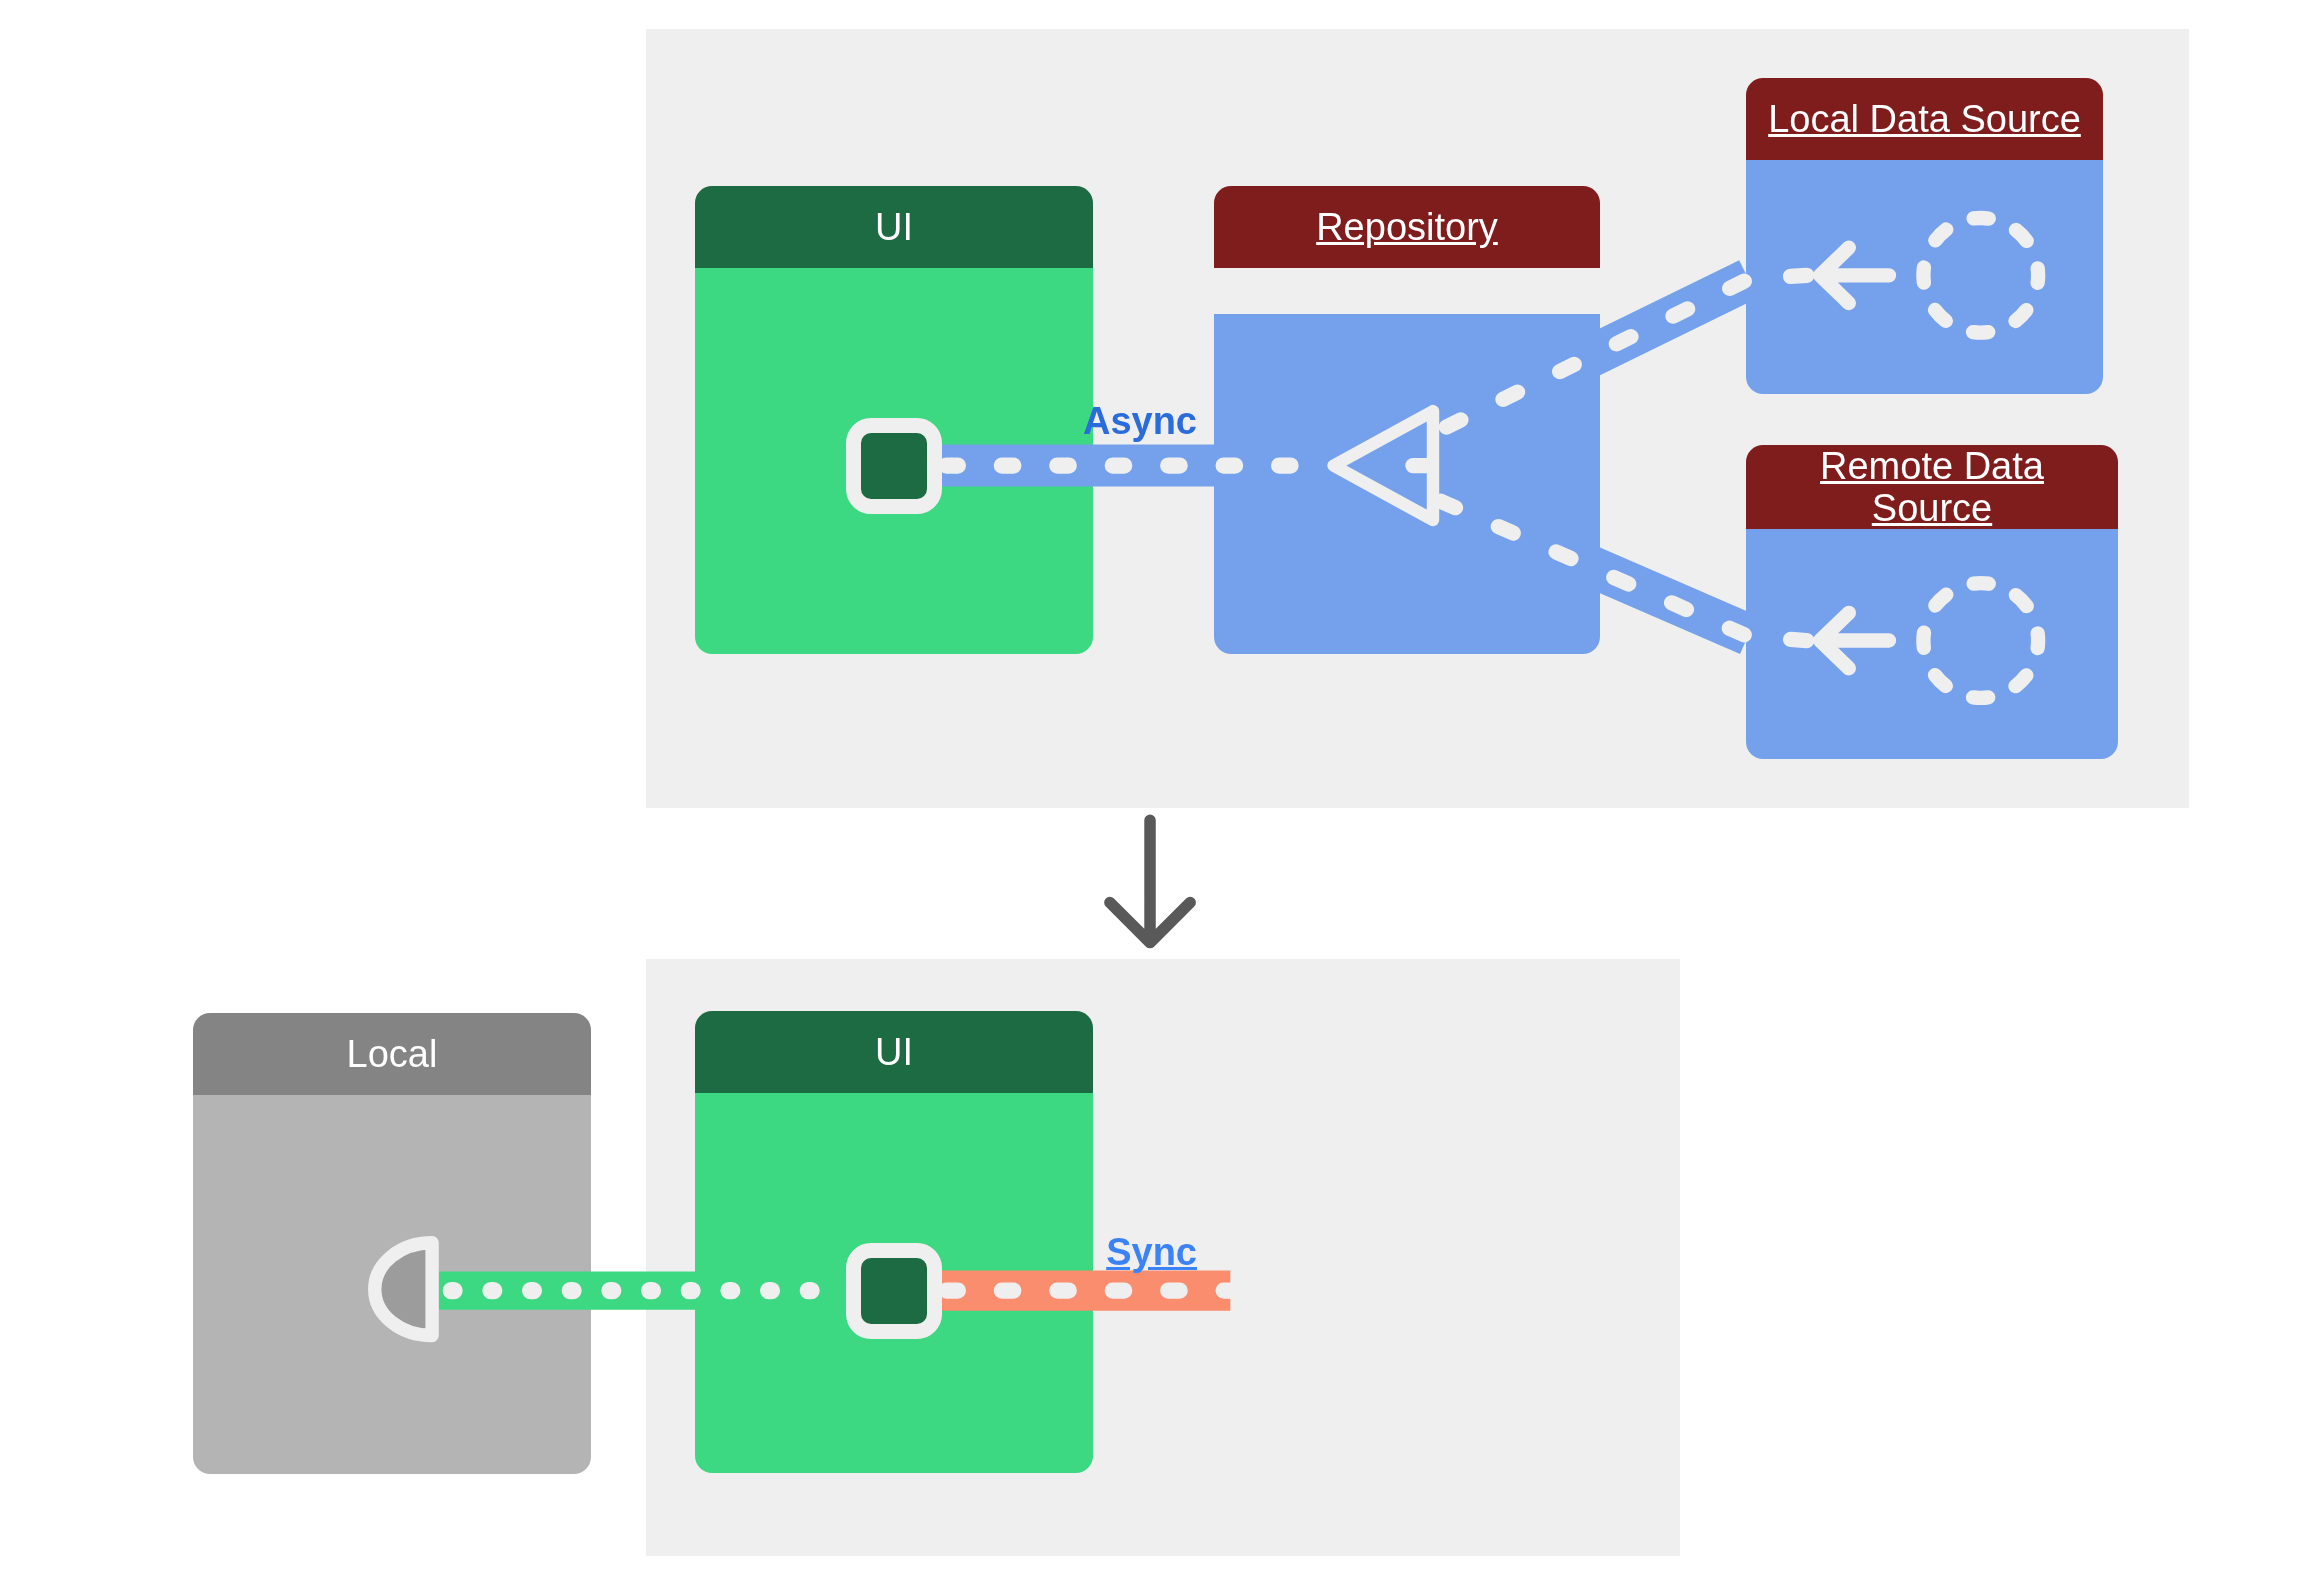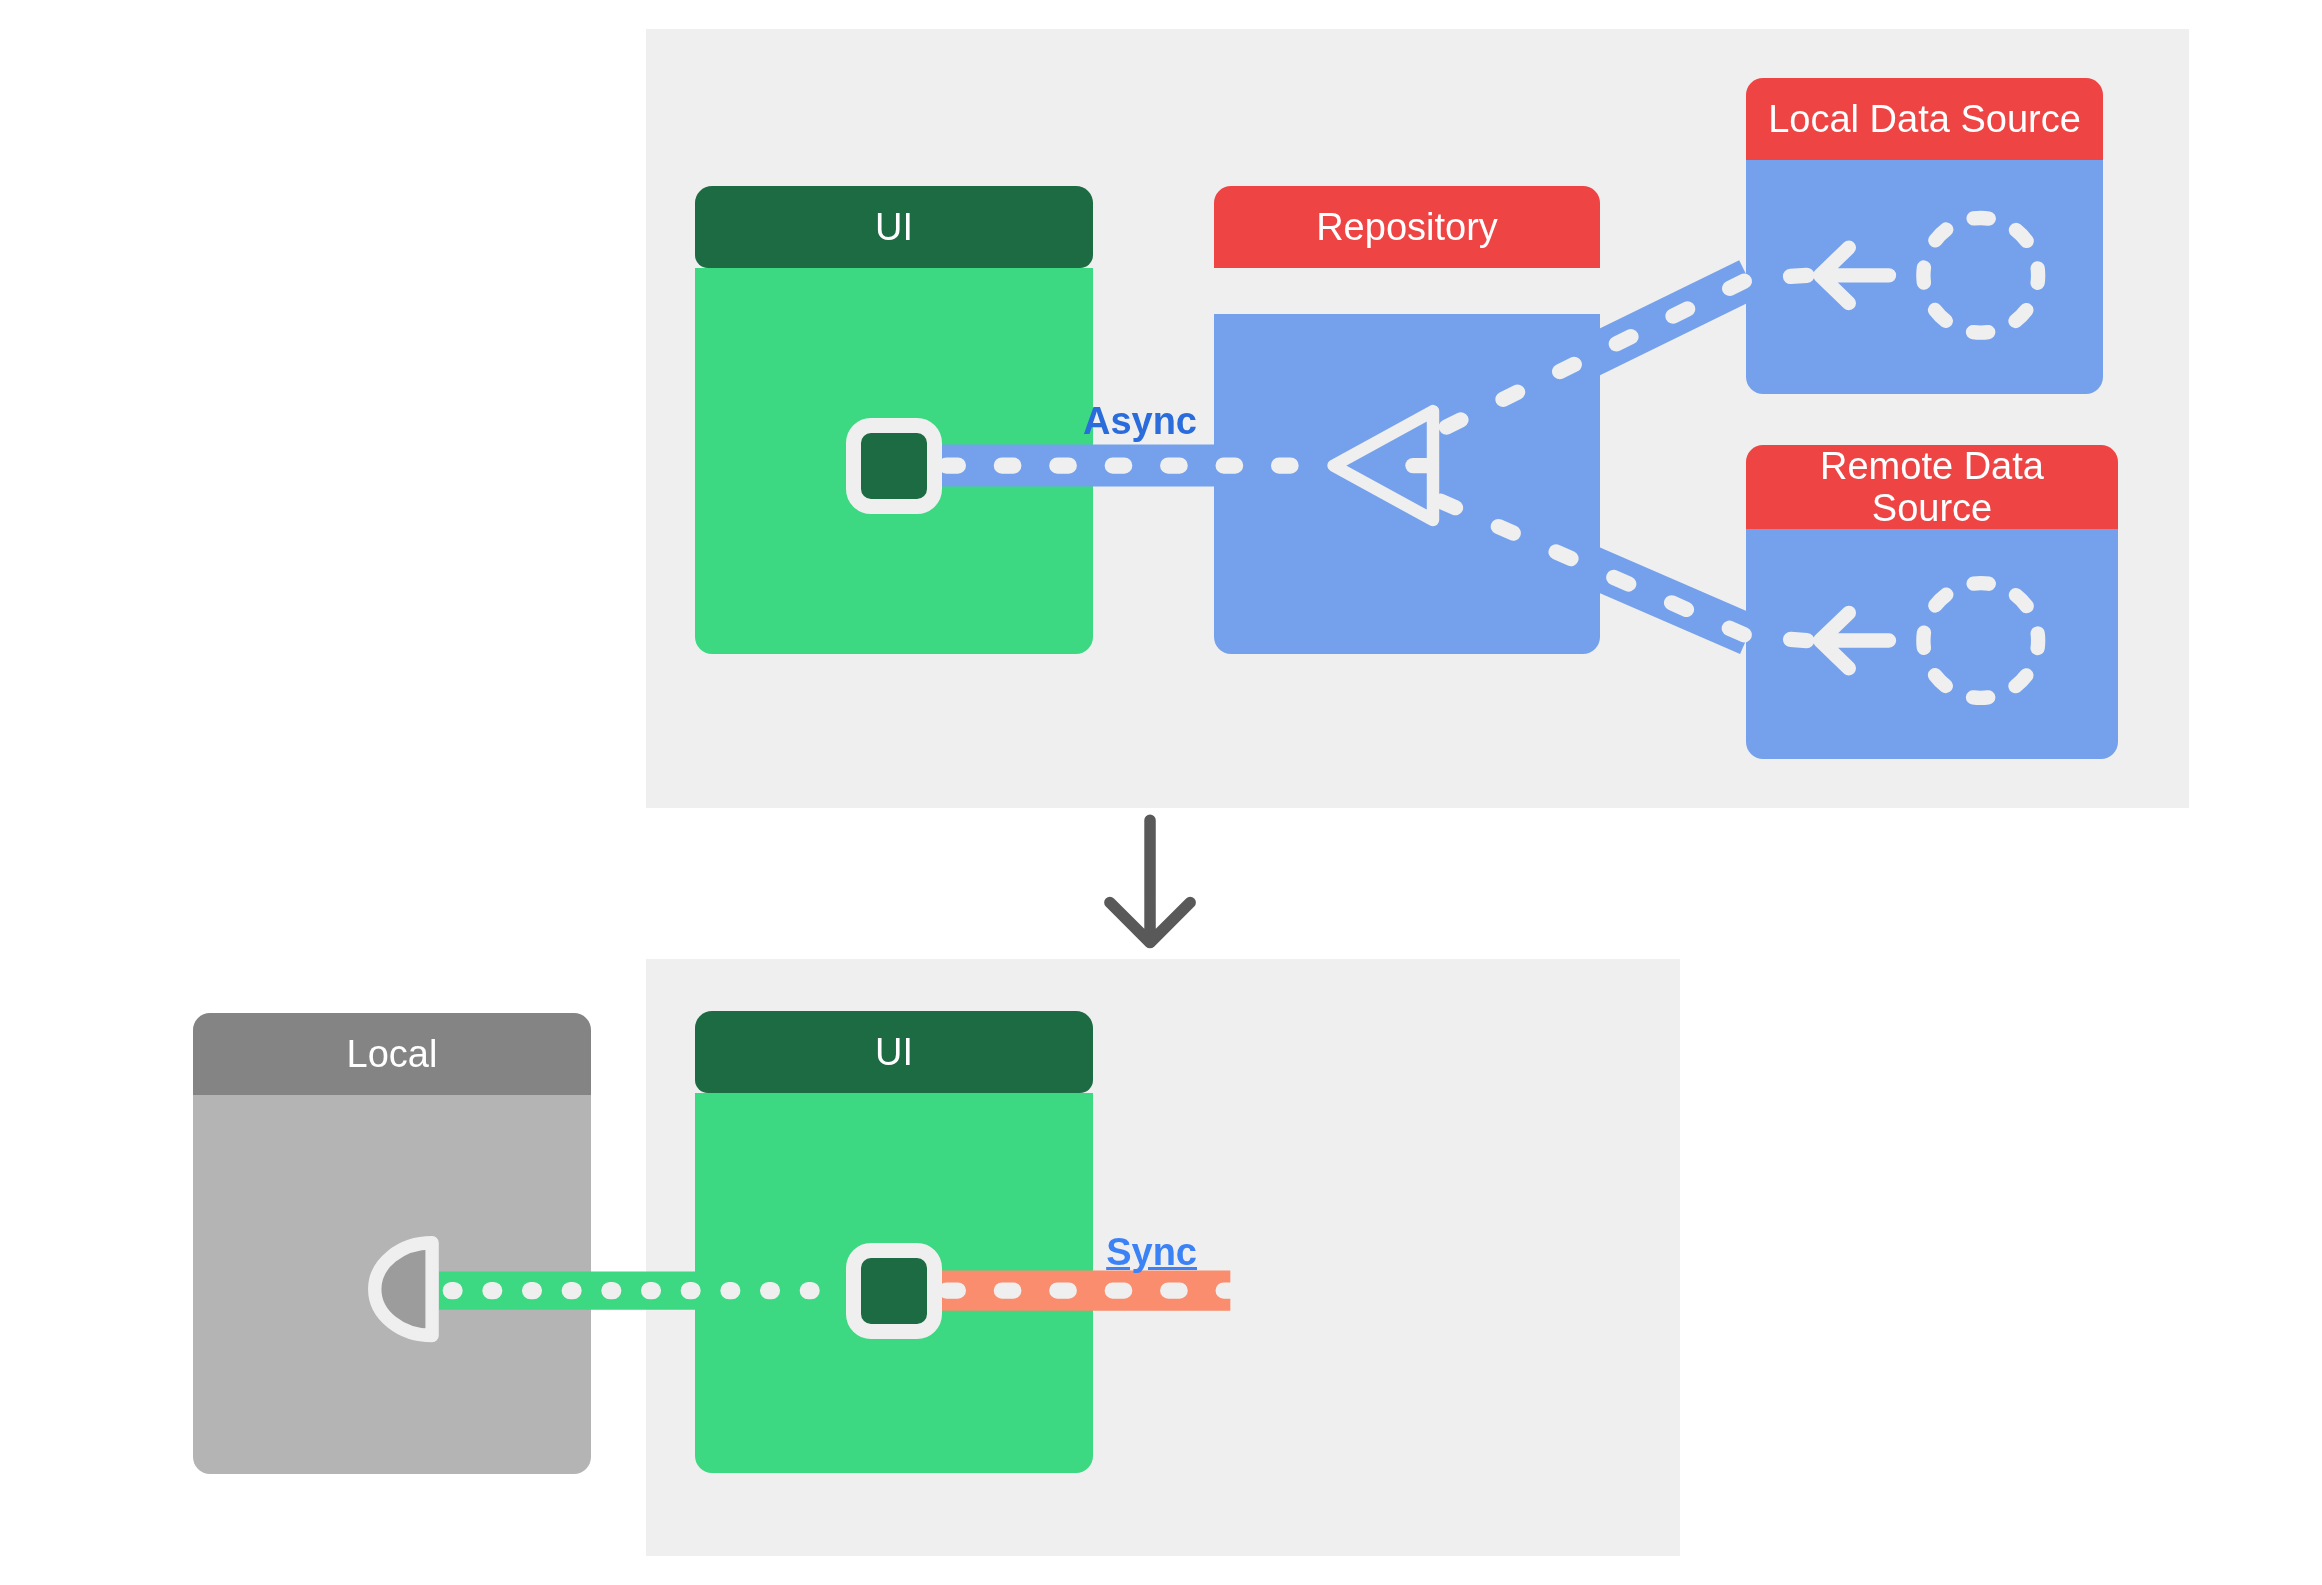--- a/index.html
+++ b/index.html
@@ -41,23 +41,23 @@
   
   #box-ui-top      { left: 695px;  top: 186px;  width: 398px; height: 468px; }
   #box-repository  { left: 1214px; top: 186px;  width: 386px; height: 468px; gap: 46px; }
   #box-local       { left: 1746px; top: 78px;   width: 357px; height: 316px; }
   #box-remote      { left: 1746px; top: 445px;  width: 372px; height: 314px; }
   
   #box-test        { left: 193px;  top: 1013px; width: 398px; height: 461px; }
   #box-ui-bottom   { left: 695px;  top: 1011px; width: 398px; height: 462px; }
   #box-fake        { left: 1214px; top: 1011px; width: 388px; height: 462px; }
 
-  .green-header  { background: #1d6b43; border-radius: 13px; }
+  .green-header  { background: #1d6b43; }
   .green-body    { background: #3dd882; }
-  .blue-header   { background: #ef4444; }
+  .blue-header   { background: #7f1d1d; text-decoration: underline; }
   .blue-body     { background: #75a1ec; }
   .orange-header { background: #f36c3d; }
   .orange-body   { background: #f98d6d; }
   .gray-header   { background: #848484; }
   .gray-body     { background: #b4b4b4; }
 
   .wrap-title { display: inline-block; max-width: 249px; }
 
   #connector-svg {
     position: absolute;

